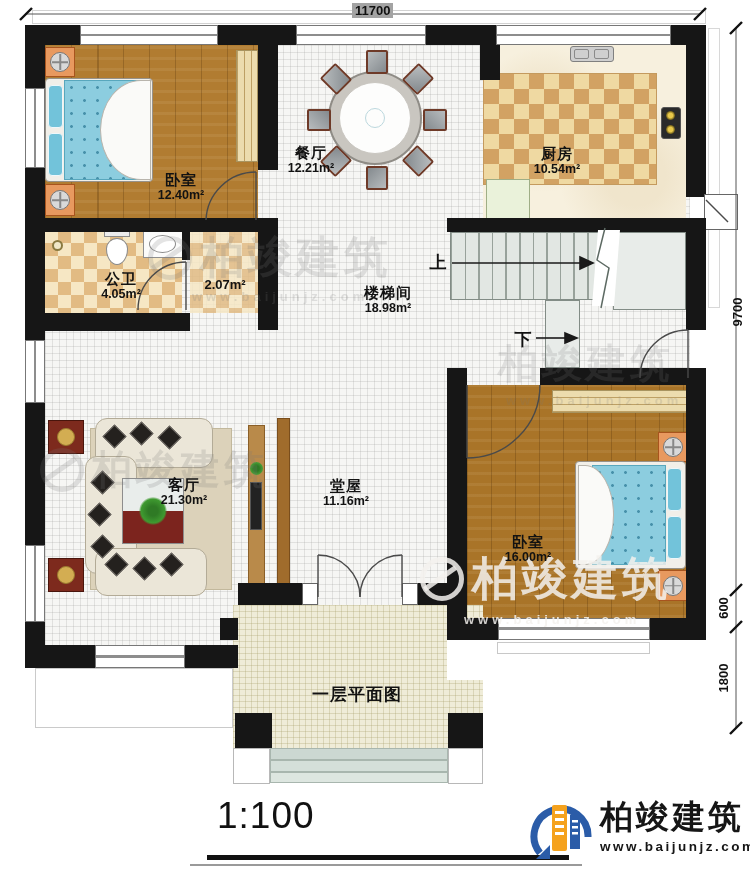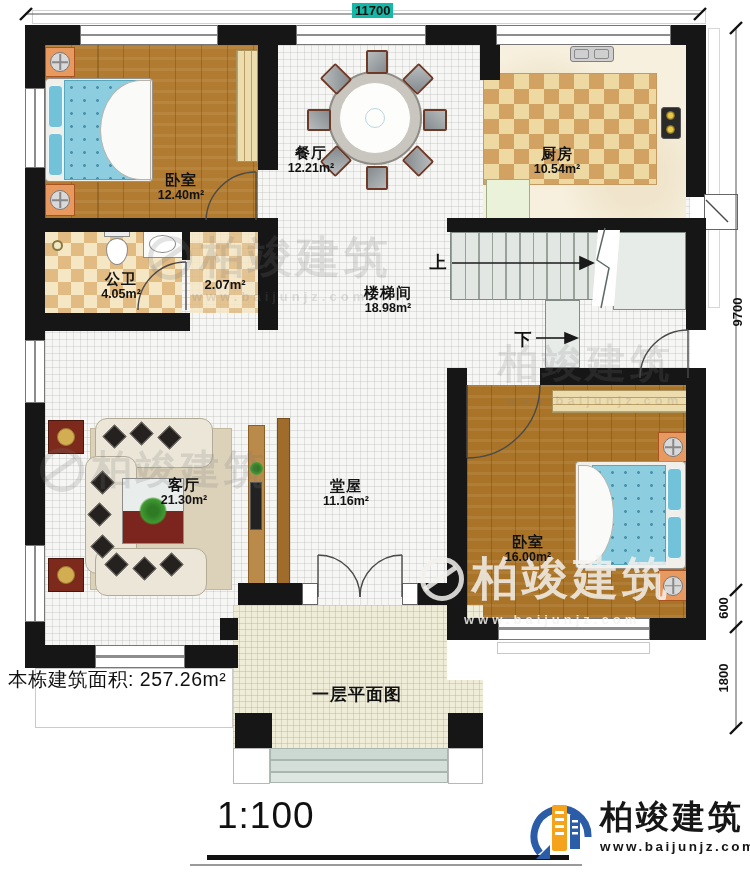--- a/index.html
+++ b/index.html
@@ -38,21 +38,21 @@
   .sofa{background:#ebe6d8;border:1.5px solid #b3ab97;border-radius:12px;}
   .pillow{width:17px;height:17px;background:#24211e;border:1px solid #6e6a64;transform:rotate(45deg);}
   .rug{background:#dcd2ba;border:1px solid #c2b89c;}
   .redtab{background:#7d2a1d;border:1.5px solid #49150c;}
   .star{position:absolute;left:50%;top:50%;width:16px;height:16px;transform:translate(-50%,-50%);background:#d3ad52;border-radius:50%;border:1.5px solid #9a7a2e;}
   .chair{position:absolute;width:18px;height:20px;background:linear-gradient(135deg,#b8bcbe,#848a8e);border:2px solid #6e3a28;border-radius:2px;}
   .rlabel{position:absolute;text-align:center;transform:translateX(-50%);color:#121212;line-height:1.15;white-space:nowrap;z-index:40;}
   .rname{font-weight:700;font-size:15px;letter-spacing:1px;}
   .rarea{font-weight:700;font-size:12.5px;}
   .updown{position:absolute;font-weight:700;font-size:17px;color:#111;z-index:40;transform:translate(-50%,-50%);}
-  .dimtxt{position:absolute;font-weight:700;font-size:13px;color:#111;background:#14b8a6;padding:0 3px;z-index:45;}
+  .dimtxt{position:absolute;font-weight:700;font-size:13px;color:#111;background:#a3a3a3;padding:0 3px;z-index:45;}
   .vdim{transform-origin:center;transform:translate(-50%,-50%) rotate(-90deg);background:transparent;}
   .wm{position:absolute;z-index:30;pointer-events:none;}
   .wm-row{display:flex;align-items:center;gap:8px;font-weight:700;font-size:44px;letter-spacing:4px;white-space:nowrap;}
   .wm-ring{display:inline-block;width:34px;height:34px;border:5px solid currentColor;border-radius:50%;position:relative;flex:0 0 auto;}
   .wm-ring:before{content:"";position:absolute;left:-4px;top:14px;width:38px;height:5px;background:currentColor;transform:rotate(-35deg);}
   .wm-url{font-weight:700;font-size:13px;letter-spacing:4px;margin-top:2px;margin-left:44px;white-space:nowrap;}
   .info{position:absolute;left:8px;top:664px;z-index:50;color:#111;font-size:19.5px;line-height:1.62;letter-spacing:0.5px;white-space:nowrap;}
   .titleblk{position:absolute;left:207px;top:795px;z-index:50;display:flex;align-items:baseline;color:#111;}
   .title-main{font-size:46px;font-weight:900;letter-spacing:2px;}
   .title-scale{font-size:37px;font-weight:400;margin-left:10px;letter-spacing:1px;}
@@ -332,21 +332,20 @@
     <div class="rname">卧室</div>
     <div class="rarea">16.00m²</div>
   </div>
   <div class="rlabel" style="left:357px;top:685px;">
     <div class="rname" style="font-size:17px;">一层平面图</div>
   </div>
   <div class="updown" style="left:438px;top:262px;">上</div>
   <div class="updown" style="left:523px;top:339px;">下</div>
 
   <div class="info">
-    <div>本栋建筑面积: 257.26m²</div>
   </div>
 
   <div class="titleblk">
     <span class="title-scale">1:100</span>
   </div>
   <div class="uline1"></div>
   <div class="uline2"></div>
 
   <div class="logo">
     <svg width="66" height="70" viewBox="0 0 66 70">

